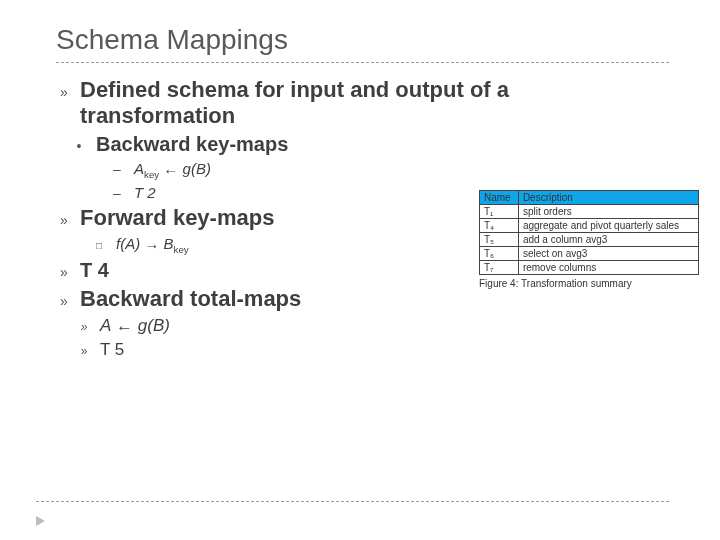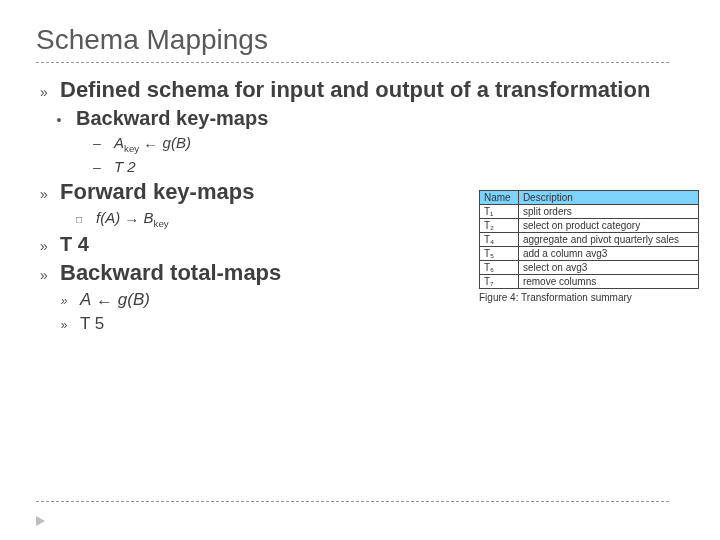--- a/index.html
+++ b/index.html
@@ -9,21 +9,21 @@
     height: 540px;
     background: #ffffff;
     font-family: Arial, Helvetica, sans-serif;
     color: #3f3f3f;
   }
   .slide {
     position: relative;
     width: 705px;
     height: 540px;
     box-sizing: border-box;
-    padding: 24px 36px 12px 36px;
+    padding: 24px 36px 12px 56px;
   }
   .title {
     font-size: 28px;
     font-weight: 400;
     color: #595959;
     margin-bottom: 6px;
   }
   .hr-dashed {
     border: none;
     border-top: 1px dashed #9a9a9a;
@@ -79,21 +79,21 @@
     border-collapse: collapse;
     width: 100%;
     background: #fff;
   }
   .figure th, .figure td {
     border: 1px solid #444;
     padding: 1px 4px;
     text-align: left;
     font-weight: normal;
   }
-  .figure th { background: #7dd3fc; }
+  .figure th { background: #0ea5e9; }
   .figure .caption {
     text-align: left;
     font-size: 10px;
     margin-top: 3px;
   }
 
   .play-marker {
     position: absolute;
     left: 36px;
     bottom: 14px;
@@ -176,24 +176,20 @@
       <tbody>
           <tr>
         <th>Name</th>
         <th>Description</th>
       </tr>
       <tr>
             <td>T₁</td>
             <td>split orders</td>
           </tr>
       <tr>
-            <td>T₂</td>
-            <td>select on product category</td>
-          </tr>
-      <tr>
             <td>T₄</td>
             <td>aggregate and pivot quarterly sales</td>
           </tr>
       <tr>
             <td>T₅</td>
             <td>add a column avg3</td>
           </tr>
       <tr>
             <td>T₆</td>
             <td>select on avg3</td>

